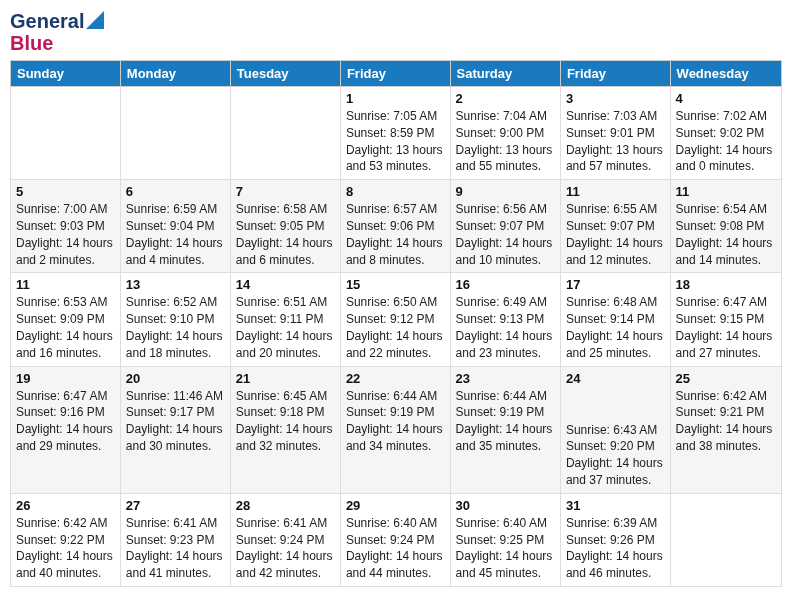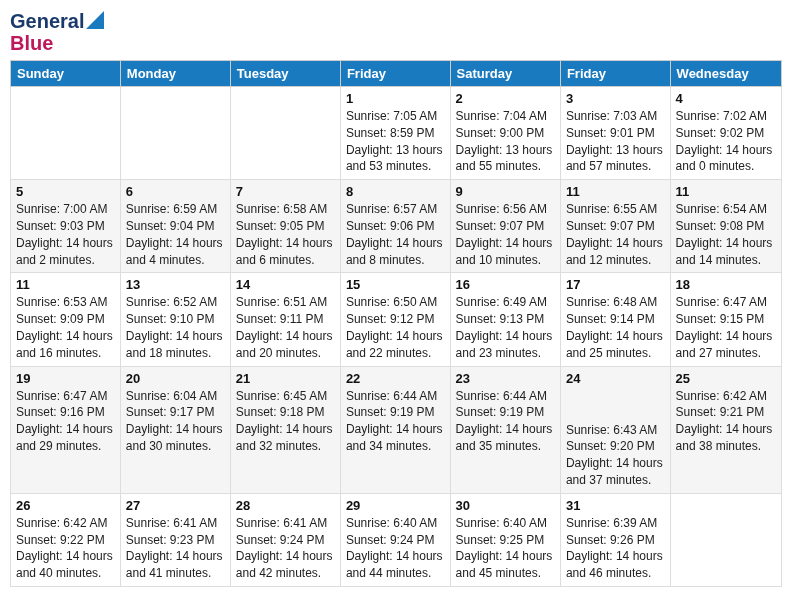--- a/index.html
+++ b/index.html
@@ -255,21 +255,21 @@
       <tr>
         <td>
           <span class="day-num">19</span>
           <div class="day-info" style="white-space: pre-line;">Sunrise: 6:47 AM
 Sunset: 9:16 PM
 Daylight: 14 hours
 and 29 minutes.</div>
         </td>
         <td>
           <span class="day-num">20</span>
-          <div class="day-info" style="white-space: pre-line;">Sunrise: 6:04 AM
+          <div class="day-info" style="white-space: pre-line;">Sunrise: 11:46 AM
 Sunset: 9:17 PM
 Daylight: 14 hours
 and 30 minutes.</div>
         </td>
         <td>
           <span class="day-num">21</span>
           <div class="day-info" style="white-space: pre-line;">Sunrise: 6:45 AM
 Sunset: 9:18 PM
 Daylight: 14 hours
 and 32 minutes.</div>

